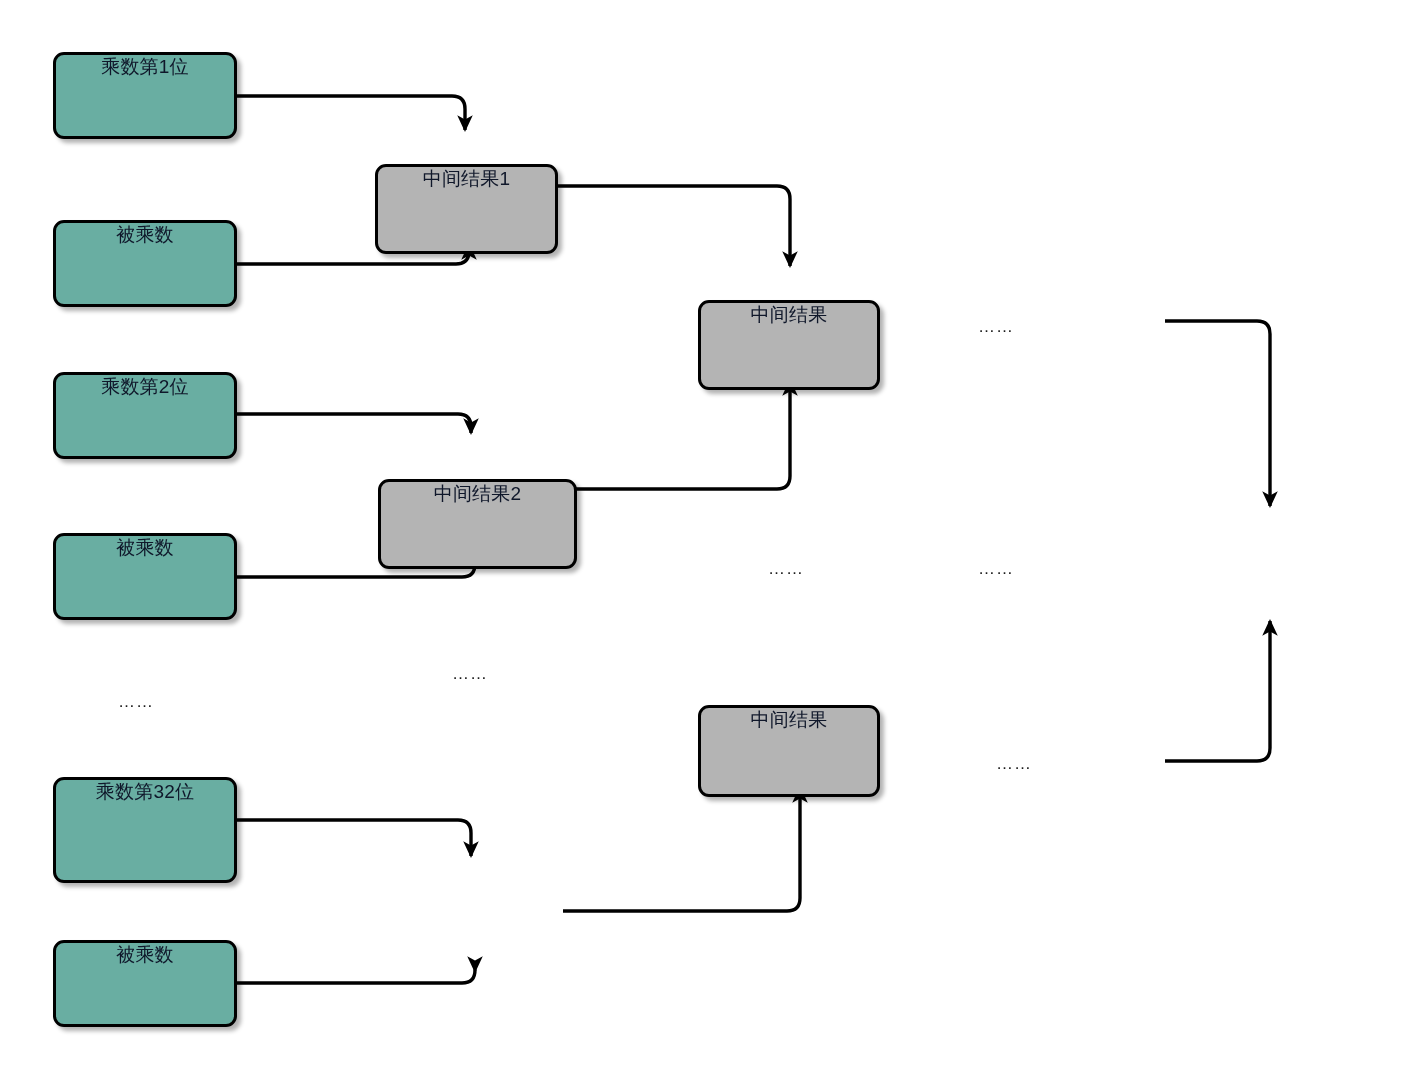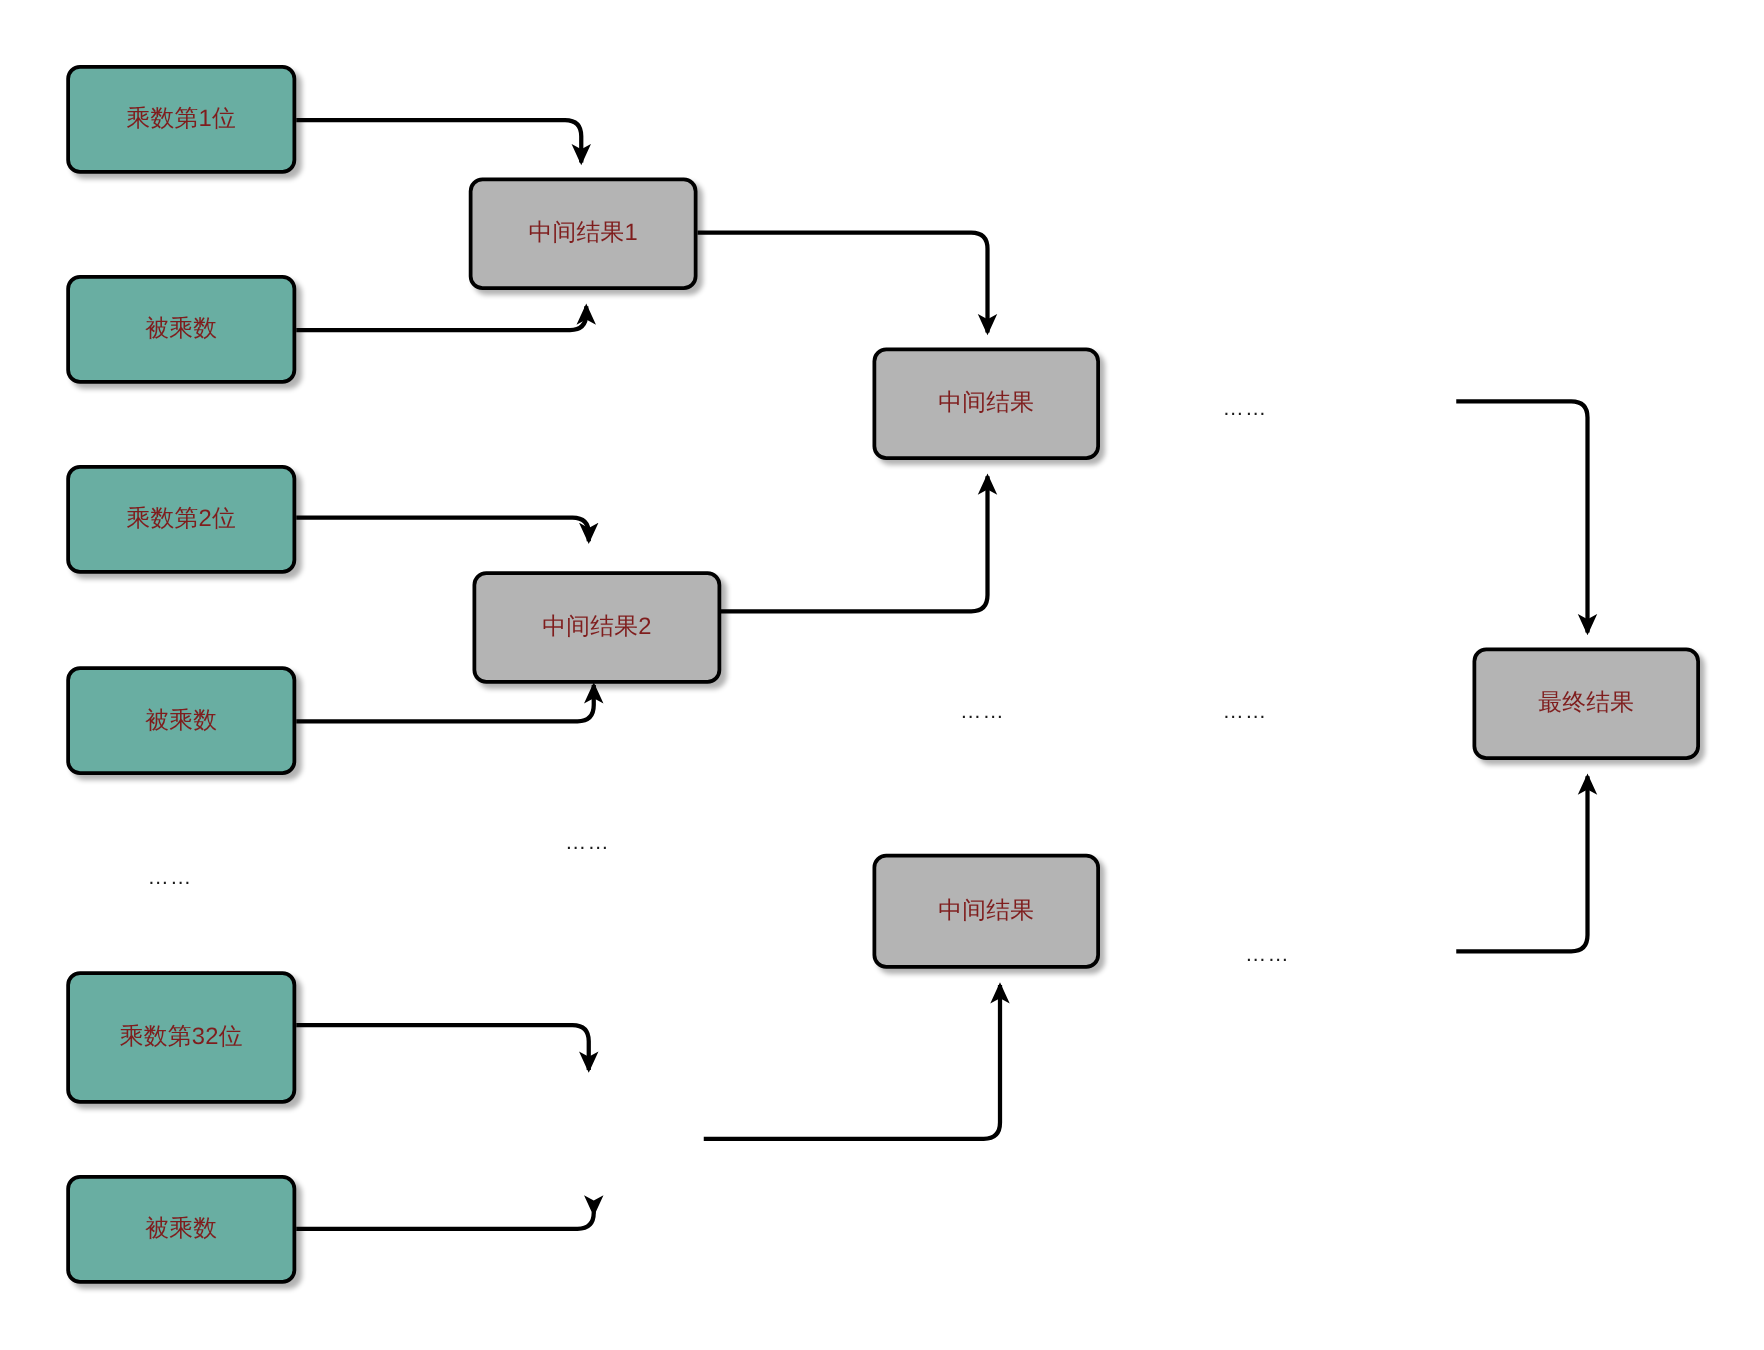--- a/index.html
+++ b/index.html
@@ -24,35 +24,36 @@
     top: 0;
     width: 1411px;
     height: 1080px;
   }
   .node {
     position: absolute;
     box-sizing: border-box;
     border: 3px solid #000000;
     border-radius: 11px;
     display: flex;
-    align-items: center;
+    align-items: flex-start;
     justify-content: center;
     text-align: center;
     font-size: 19px;
     line-height: 1.25;
-    color: #7f1d1d;
+    color: #0f172a;
     letter-spacing: 0.2px;
     box-shadow: 4px 4px 4px rgba(0,0,0,0.30);
     z-index: 3;
   }
   .node.operand {
     background: #69aea2;
   }
   .node.result {
     background: #b4b4b4;
+    margin-top: 22px;
   }
   .ellipsis {
     position: absolute;
     font-size: 17px;
     color: #1a1a1a;
     letter-spacing: 1px;
     line-height: 1;
     white-space: nowrap;
     z-index: 2;
     font-family: "Liberation Sans", "DejaVu Sans", sans-serif;
@@ -130,23 +131,20 @@
 
 
   <div class="node result" style="left:698px;top:278px;width:182px;height:90px;">
     <span>中间结果</span>
   </div>
 
   <div class="node result" style="left:698px;top:683px;width:182px;height:92px;">
     <span>中间结果</span>
   </div>
 
-  <div class="node result" style="left:1178px;top:518px;width:182px;height:90px;">
-    <span>最终结果</span>
-  </div>
 
   <div class="ellipsis" style="left:978px;top:318px;">……</div>
 
   <div class="ellipsis" style="left:768px;top:560px;">……</div>
 
   <div class="ellipsis" style="left:978px;top:560px;">……</div>
 
   <div class="ellipsis" style="left:452px;top:665px;">……</div>
 
   <div class="ellipsis" style="left:118px;top:693px;">……</div>

